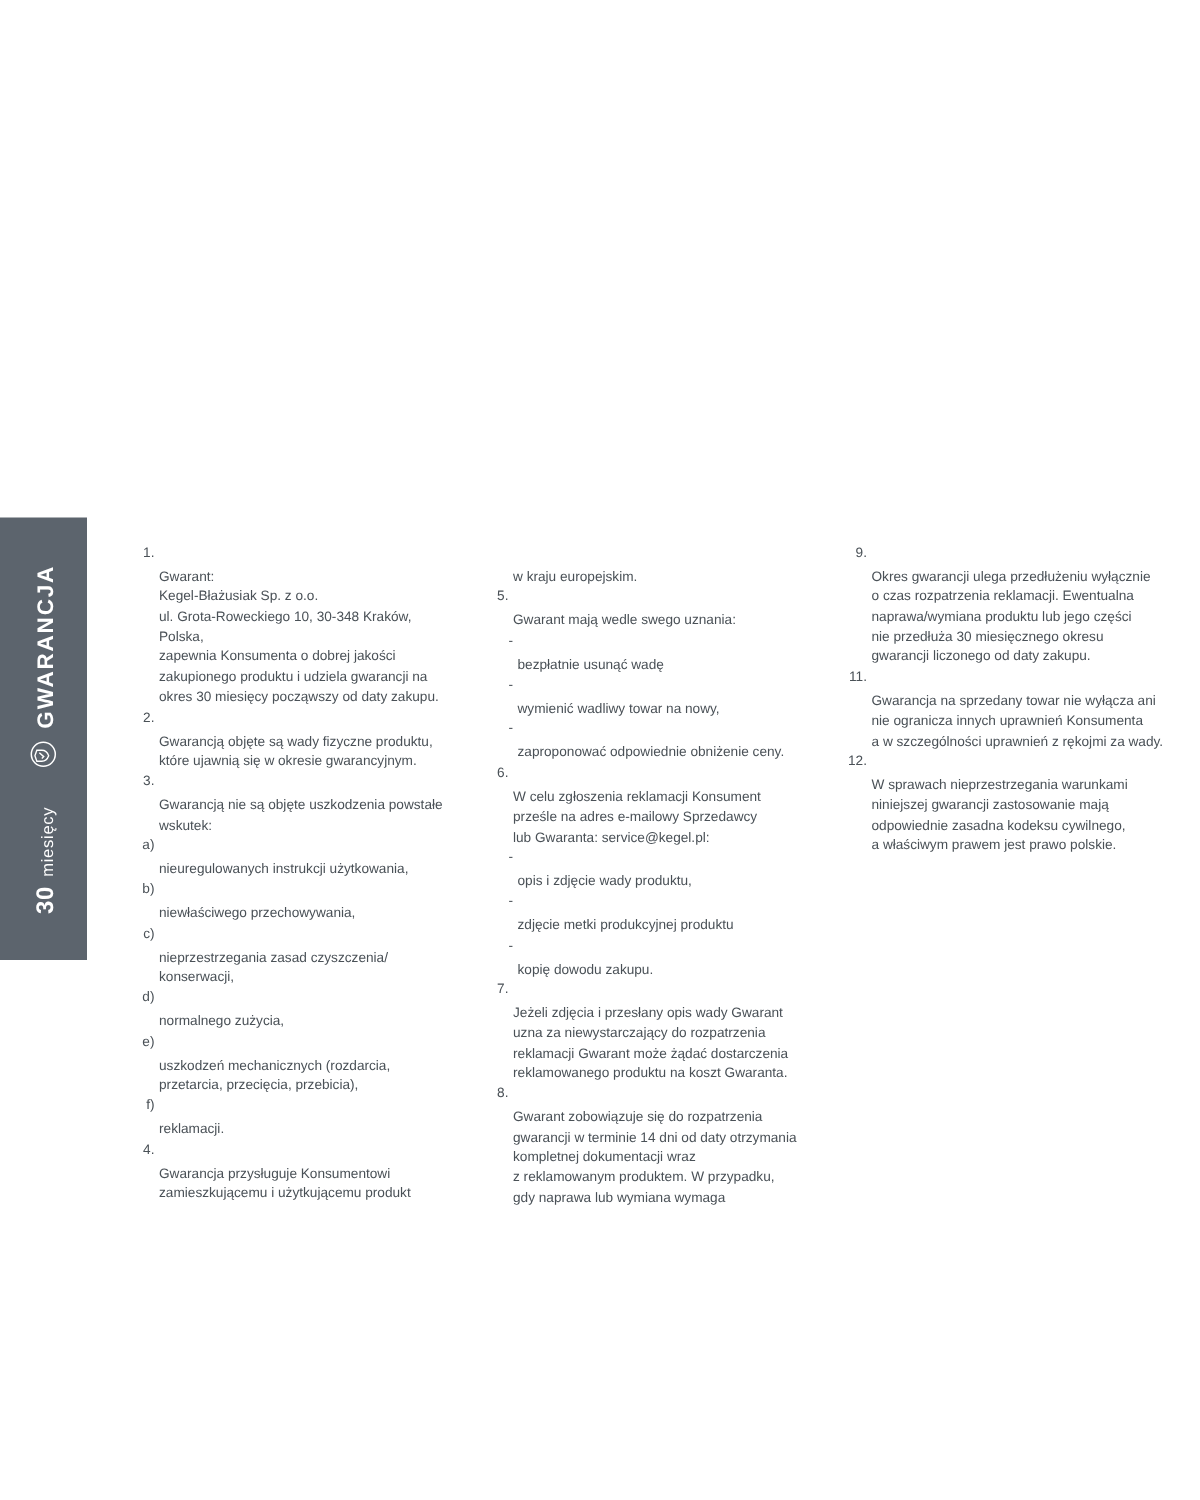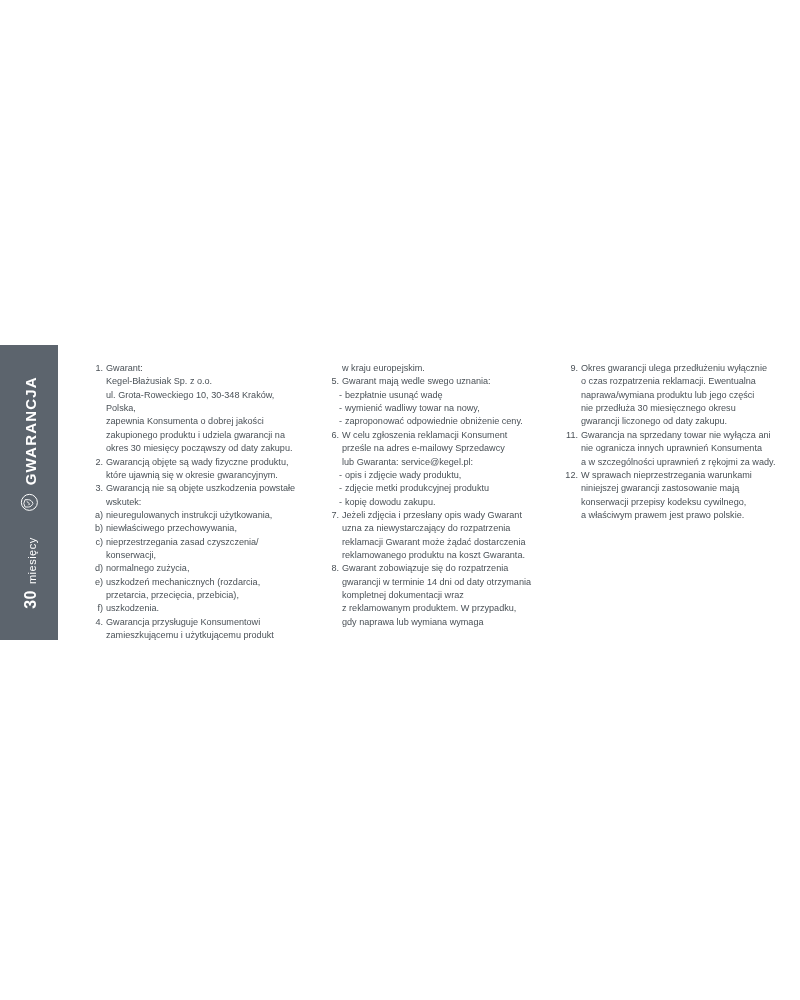--- a/index.html
+++ b/index.html
@@ -116,20 +116,21 @@
   .item-marker {
     flex: 0 0 auto;
     min-width: 13px;
     text-align: right;
     padding-right: 3px;
     white-space: nowrap;
   }
   .item-marker.wide { min-width: 16px; }
   .item-body {
     flex: 1;
+    margin-top: 16px;
   }
   .line { display: block; }
 
   
   .col-1 .item + .item { margin-top: 0; }
 </style>
 </head>
 <body>
 
 <div class="warranty-band">
@@ -209,21 +210,21 @@
       <div class="item">
         <span class="item-marker">e)</span>
         <span class="item-body">
           <span class="line">uszkodzeń mechanicznych (rozdarcia,</span>
           <span class="line">przetarcia, przecięcia, przebicia),</span>
         </span>
       </div>
       <div class="item">
         <span class="item-marker">f)</span>
         <span class="item-body">
-          <span class="line">uszkodzenia.</span>
+          <span class="line">reklamacji.</span>
         </span>
       </div>
       <div class="item">
         <span class="item-marker">4.</span>
         <span class="item-body">
           <span class="line">Gwarancja przysługuje Konsumentowi</span>
           <span class="line">zamieszkującemu i użytkującemu produkt</span>
         </span>
       </div>
     </div>
@@ -323,20 +324,20 @@
           <span class="line">Gwarancja na sprzedany towar nie wyłącza ani</span>
           <span class="line">nie ogranicza innych uprawnień Konsumenta</span>
           <span class="line">a w szczególności uprawnień z rękojmi za wady.</span>
         </span>
       </div>
       <div class="item">
         <span class="item-marker wide">12.</span>
         <span class="item-body">
           <span class="line">W sprawach nieprzestrzegania warunkami</span>
           <span class="line">niniejszej gwarancji zastosowanie mają</span>
-          <span class="line">konserwacji przepisy kodeksu cywilnego,</span>
+          <span class="line">odpowiednie zasadna kodeksu cywilnego,</span>
           <span class="line">a właściwym prawem jest prawo polskie.</span>
         </span>
       </div>
     </div>
 
   </div>
 </div>
 
 </body></html>

